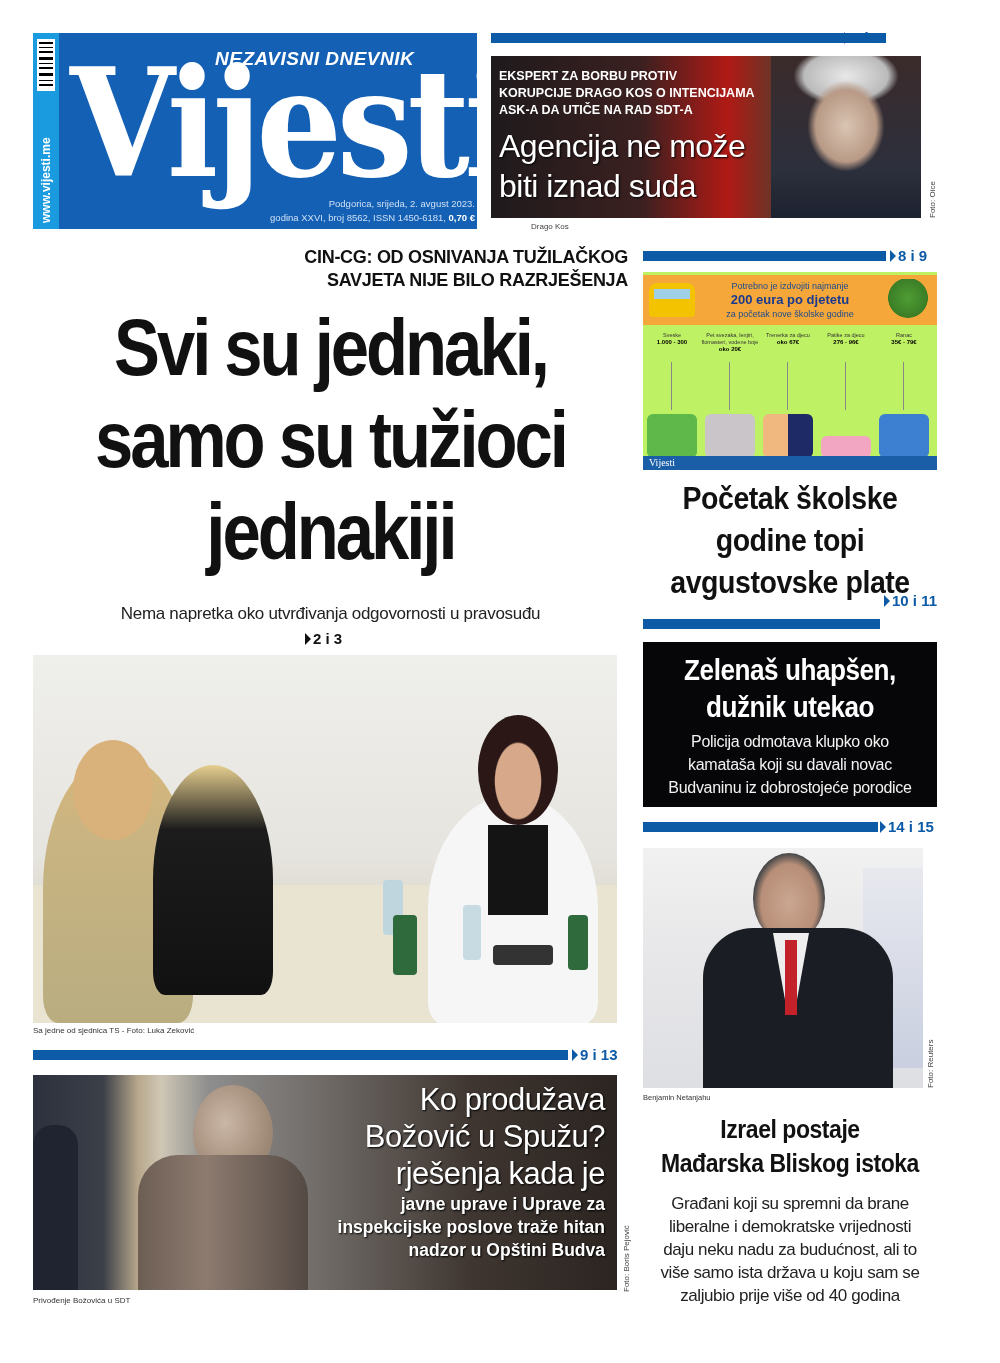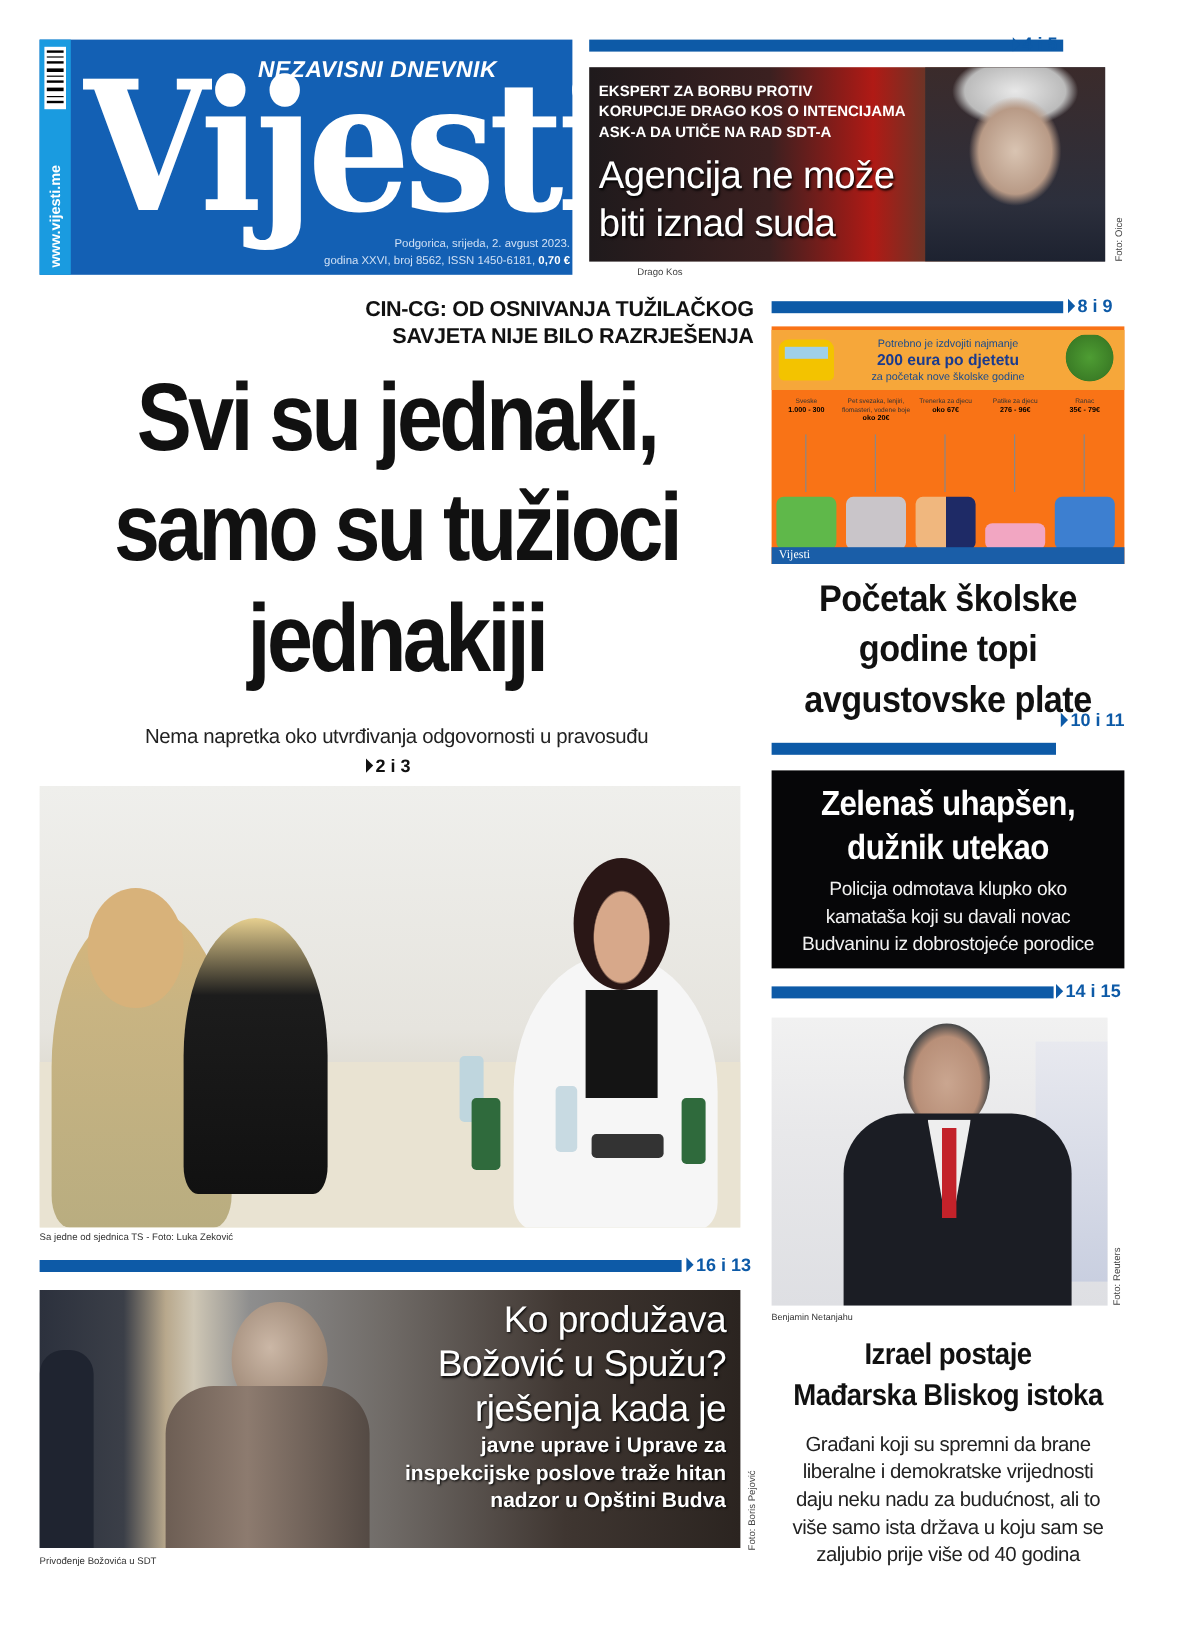--- a/index.html
+++ b/index.html
@@ -36,21 +36,21 @@
   #main-photo{left:33px;top:655px;width:584px;height:368px;background:linear-gradient(180deg,#efefec 0%,#e6e4de 55%,#d8d4c8 75%,#efe9dc 100%);overflow:hidden;}
   .fig{position:absolute;border-radius:50% 50% 10% 10%;}
   #main-cap{left:33px;top:1026px;font-size:8px;color:#333;}
   
   #boz-photo{left:33px;top:1075px;width:584px;height:215px;background:linear-gradient(90deg,#2c313d 0%,#3b3f48 12%,#b8a88c 18%,#cfc7b5 22%,#8e8e8e 30%,#6f6a66 50%,#3f3631 75%,#2b2420 100%);overflow:hidden;}
   #boz-man{position:absolute;left:105px;top:10px;width:170px;height:205px;}
   #boz-title{position:absolute;right:12px;top:6px;color:#fff;text-align:right;font-size:31px;line-height:37px;text-shadow:1px 1px 2px #000;letter-spacing:-.5px;}
   #boz-sub{position:absolute;right:12px;top:118px;color:#fff;text-align:right;font-weight:bold;font-size:17.5px;line-height:23px;text-shadow:1px 1px 2px #000;}
   #boz-cap{left:33px;top:1296px;font-size:8px;color:#333;}
   
-  #info-graphic{left:643px;top:272px;width:294px;height:198px;background:#f97316;}
+  #info-graphic{left:643px;top:272px;width:294px;height:198px;background:#bef264;}
   #info-banner{position:absolute;left:0;top:3px;width:294px;height:50px;background:#f6a73a;}
   #info-banner .l1,#info-banner .l2,#info-banner .l3{position:absolute;left:60px;right:60px;text-align:center;}
   #info-banner .l1{top:6px;font-size:9px;color:#1a4b8e;}
   #info-banner .l2{top:17px;font-size:13px;font-weight:bold;color:#1a3a8e;}
   #info-banner .l3{top:34px;font-size:9px;color:#1a4b8e;}
   #bus{position:absolute;left:6px;top:8px;width:46px;height:34px;background:#f3c300;border-radius:8px 8px 4px 4px;}
   #bus:before{content:"";position:absolute;left:5px;top:6px;width:36px;height:10px;background:#9fd0e8;}
   #tree{position:absolute;right:6px;top:4px;width:46px;height:42px;background:radial-gradient(circle at 50% 45%,#4e9d33 0%,#3b7d26 60%,transparent 62%);}
   .item{position:absolute;top:60px;width:58px;text-align:center;font-size:5.5px;color:#333;line-height:7px;}
   .item b{display:block;font-size:6px;color:#000;}
@@ -128,21 +128,21 @@
   <div style="position:absolute;left:455px;top:170px;width:60px;height:90px;background:#141414;"></div>
   <div style="position:absolute;left:350px;top:225px;width:20px;height:55px;background:#bfd6de;border-radius:4px;"></div>
   <div style="position:absolute;left:360px;top:260px;width:24px;height:60px;background:#2f6a3c;border-radius:4px;"></div>
   <div style="position:absolute;left:430px;top:250px;width:18px;height:55px;background:#c8dae2;border-radius:4px;"></div>
   <div style="position:absolute;left:535px;top:260px;width:20px;height:55px;background:#2f6a3c;border-radius:4px;"></div>
   <div style="position:absolute;left:460px;top:290px;width:60px;height:20px;background:#333;border-radius:4px;"></div>
 </div>
 <div id="main-cap" class="abs">Sa jedne od sjednica TS - Foto: Luka Zeković</div>
 
 <div class="bar" style="left:33px;top:1050px;width:535px;"></div>
-<div class="pageref" style="left:572px;top:1046px;"><span class="tri"></span><span>16 i 13</span></div>
+<div class="pageref" style="left:572px;top:1046px;"><span class="tri"></span><span>9 i 13</span></div>
 <div id="boz-photo" class="abs">
   <div style="position:absolute;left:0;top:50px;width:45px;height:165px;background:#1f2430;border-radius:20px 20px 0 0;"></div>
   <div id="boz-man">
     <div style="position:absolute;left:55px;top:0;width:80px;height:95px;background:radial-gradient(ellipse at 40% 40%,#cbb7a6 0%,#9c8674 70%);border-radius:50%;"></div>
     <div style="position:absolute;left:0;top:70px;width:170px;height:135px;background:linear-gradient(90deg,#6d5e54 0%,#8d7b6f 40%,#544a44 100%);border-radius:40px 40px 0 0;"></div>
   </div>
   <div id="boz-title">
     <div>Ko produžava</div>
       <div>Božović u Spužu?</div>
       <div>rješenja kada je</div>

